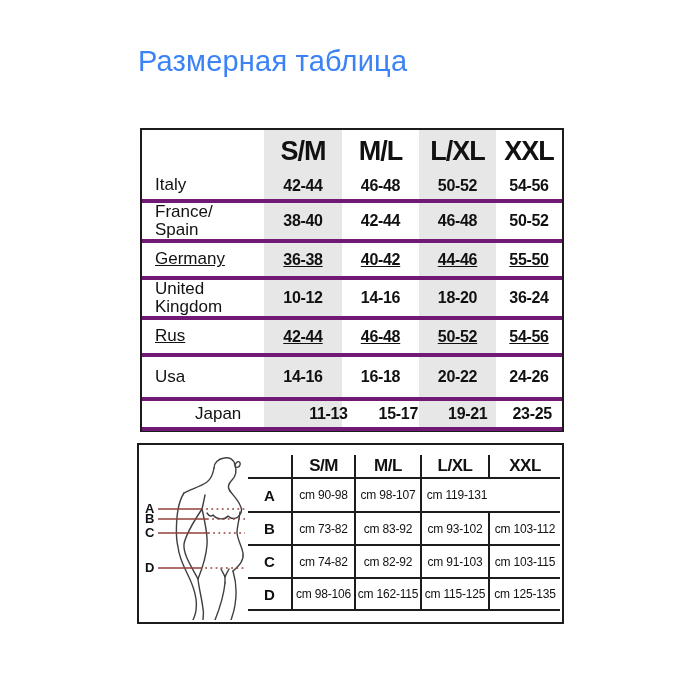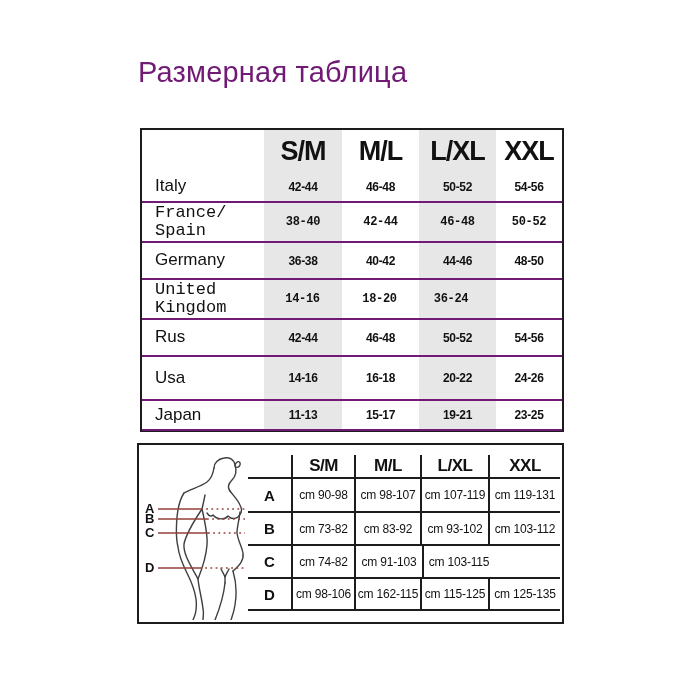--- a/index.html
+++ b/index.html
@@ -1,41 +1,41 @@
 <!DOCTYPE html>
 <html><head>
 <meta charset="utf-8">
 <style>
   html,body{margin:0;padding:0;background:#fff;}
   .stage{
     position:relative;width:700px;height:700px;background:#ffffff;overflow:hidden;
     font-family:"Liberation Sans","DejaVu Sans",sans-serif;color:#111;
   }
   .title{
-    position:absolute;left:138px;top:56px;font-size:29px;font-weight:400;
-    color:#701a75;letter-spacing:0.2px;
+    position:absolute;left:138px;top:45px;font-size:29px;font-weight:400;
+    color:#3b82f6;letter-spacing:0.2px;
   }
   
   .sizes{
     position:absolute;left:140px;top:128px;width:424px;height:304px;
     border:2px solid #1c1c1c;box-sizing:border-box;background:#fff;
   }
   .stripe{position:absolute;top:0;bottom:0;background:#e7e7e7;}
   .stripe.s1{left:122px;width:78px;}
   .stripe.s2{left:277px;width:77px;}
   .rows{position:relative;height:100%;}
   .row{display:flex;box-sizing:border-box;align-items:stretch;}
   .row>div{box-sizing:border-box;display:flex;align-items:center;}
   .c-label{width:122px;padding-left:13px;font-size:17px;line-height:1.08;white-space:pre-line;}
-  .c-val{justify-content:center;font-size:12px;font-weight:700;letter-spacing:-0.3px;}
+  .c-val{justify-content:center;font-size:16px;font-weight:700;letter-spacing:-0.3px;}
   .w1{width:78px;}.w2{width:77px;}.w3{width:77px;}.w4{width:66px;}
   .header-row{height:42px;}
   .header-row .c-val{font-size:27px;font-weight:700;letter-spacing:-1px;}
-  .data-row{border-bottom:2px solid #701a75;}
-  .h31{height:31px;}.h40{height:40px;font-family:Liberation Mono, monospace;}.h37{height:37px;}.h36{height:44px;}.h30{height:30px;}
+  .data-row{border-bottom:4px solid #701a75;justify-content:space-between;}
+  .h31{height:31px;}.h40{height:40px;}.h37{height:37px;text-decoration:underline;}.h36{height:44px;}.h30{height:30px;padding-left:40px;}
   
   .measure{
     position:absolute;left:137px;top:443px;width:427px;height:181px;
     border:2px solid #1c1c1c;box-sizing:border-box;background:#fff;
   }
   .figure-svg{position:absolute;left:2px;top:2px;}
   .mtable{position:absolute;left:109px;top:10px;width:312px;}
   .mrow{display:flex;box-sizing:border-box;border-bottom:2px solid #1c1c1c;align-items:stretch;}
   .mrow>div{box-sizing:border-box;display:flex;align-items:center;justify-content:center;}
   .mc-b{border-right:2px solid #1c1c1c;}
@@ -79,26 +79,27 @@
         <div class="c-val w2">42-44</div>
         <div class="c-val w3">46-48</div>
         <div class="c-val w4">50-52</div>
       </div>
 
       <div class="row data-row h37">
         <div class="c-label">Germany</div>
         <div class="c-val w1">36-38</div>
         <div class="c-val w2">40-42</div>
         <div class="c-val w3">44-46</div>
-        <div class="c-val w4">48-50</div>
+        <div class="c-val w4">55-50</div>
       </div>
 
       <div class="row data-row h40">
         <div class="c-label">United
 Kingdom</div>
+        <div class="c-val w1">10-12</div>
         <div class="c-val w2">14-16</div>
         <div class="c-val w3">18-20</div>
         <div class="c-val w4">36-24</div>
       </div>
 
       <div class="row data-row h37">
         <div class="c-label">Rus</div>
         <div class="c-val w1">42-44</div>
         <div class="c-val w2">46-48</div>
         <div class="c-val w3">50-52</div>
@@ -177,35 +178,35 @@
         <div class="mw1 mc-b mhead">S/M</div>
         <div class="mw2 mc-b mhead">M/L</div>
         <div class="mw3 mc-b mhead">L/XL</div>
         <div class="mw4 mhead">XXL</div>
       </div>
 
       <div class="mrow mh34">
         <div class="mw0 mc-b mlabel">A</div>
         <div class="mw1 mc-b mval">cm 90-98</div>
         <div class="mw2 mc-b mval">cm 98-107</div>
-        <div class="mw3 mc-b mval">cm 107-119</div>
         <div class="mw4 mval">cm 119-131</div>
       </div>
 
       <div class="mrow mh33">
         <div class="mw0 mc-b mlabel">B</div>
         <div class="mw1 mc-b mval">cm 73-82</div>
         <div class="mw2 mc-b mval">cm 83-92</div>
         <div class="mw3 mc-b mval">cm 93-102</div>
         <div class="mw4 mval">cm 103-112</div>
       </div>
 
       <div class="mrow mh33">
         <div class="mw0 mc-b mlabel">C</div>
         <div class="mw1 mc-b mval">cm 74-82</div>
+        <div class="mw2 mc-b mval">cm 82-92</div>
         <div class="mw3 mc-b mval">cm 91-103</div>
         <div class="mw4 mval">cm 103-115</div>
       </div>
 
       <div class="mrow mh32">
         <div class="mw0 mc-b mlabel">D</div>
         <div class="mw1 mc-b mval">cm 98-106</div>
         <div class="mw2 mc-b mval">cm 162-115</div>
         <div class="mw3 mc-b mval">cm 115-125</div>
         <div class="mw4 mval">cm 125-135</div>

